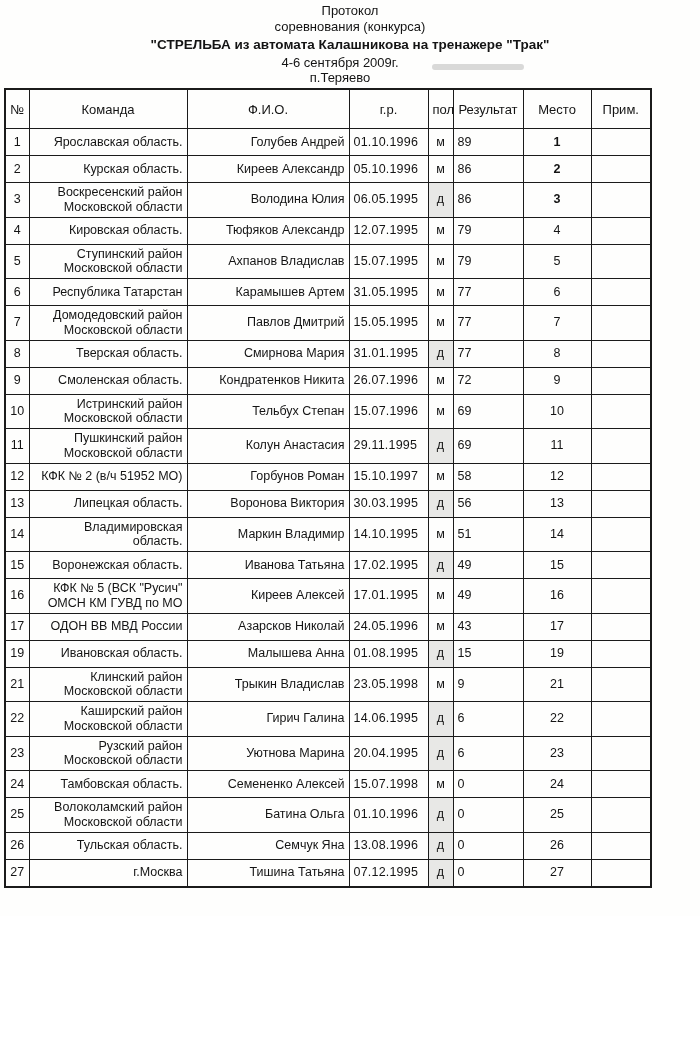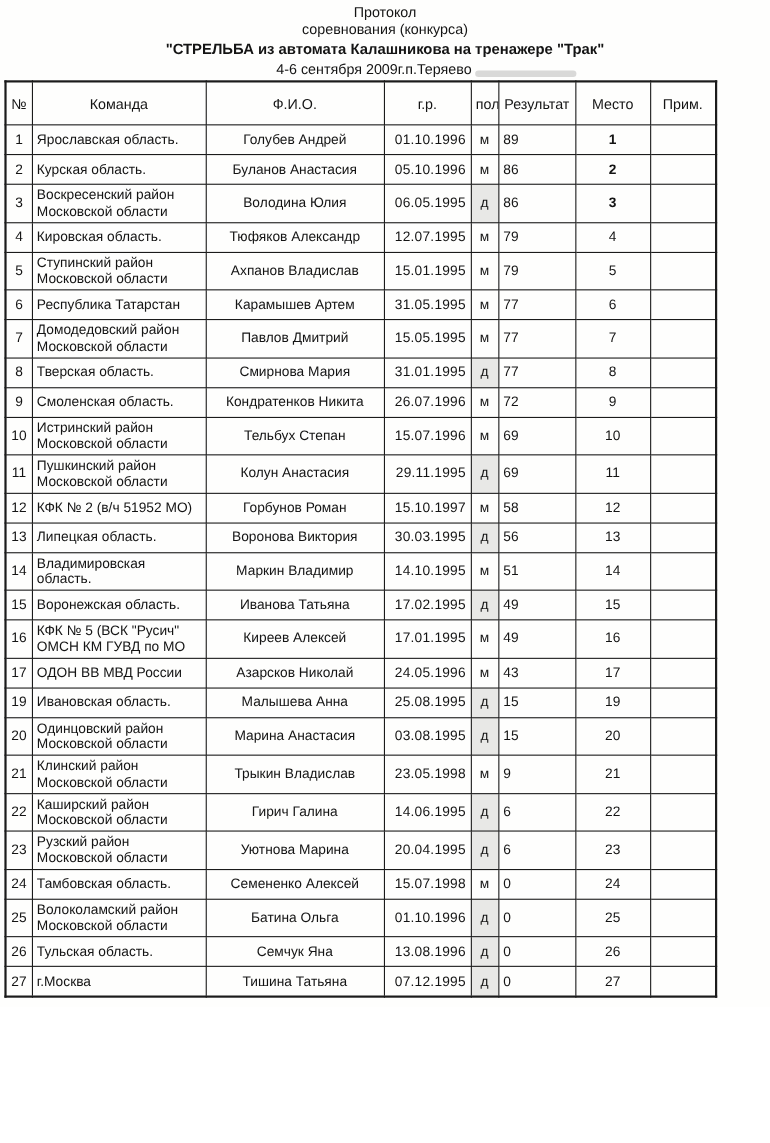--- a/index.html
+++ b/index.html
@@ -29,20 +29,21 @@
     font-weight: bold;
     line-height: 17px;
     margin-top: 1px;
   }
   .date-row {
     display: flex;
     justify-content: center;
     padding: 2px 70px 3px 50px;
     font-size: 13px;
     line-height: 15px;
+    flex-direction: column;
   }
   table.results {
     margin-left: 4px;
     width: 648px;
     border-collapse: collapse;
     table-layout: fixed;
     border: 2px solid #1b1b1b;
   }
   table.results th,
   table.results td {
@@ -65,23 +66,23 @@
   .col-w-num   { width: 24px; }
   .col-w-team  { width: 158px; }
   .col-w-name  { width: 162px; }
   .col-w-dob   { width: 79px; }
   .col-w-sex   { width: 25px; }
   .col-w-result{ width: 70px; }
   .col-w-place { width: 68px; }
   .col-w-note  { width: 60px; }
 
   td.col-num    { text-align: center; }
-  td.col-team   { text-align: left; }
-  td.col-name   { text-align: center; }
-  td.col-dob    { text-align: right; letter-spacing: 0.2px; }
+  td.col-team   { text-align: right; }
+  td.col-name   { text-align: right; }
+  td.col-dob    { text-align: left; letter-spacing: 0.2px; }
   td.col-sex    { text-align: center; font-size: 11.5px; }
   td.col-result { font-size: 11.5px; }
   td.col-place  { text-align: center; font-size: 16px; }
   td.col-place.top3 { font-weight: bold; }
   td.col-sex.shaded { background: #e8e8e6; }
 
   .smudge {
     position: absolute;
     left: 432px;
     top: 64px;
@@ -146,21 +147,21 @@
           <td class="col-name">Голубев Андрей</td>
           <td class="col-dob">01.10.1996</td>
           <td class="col-sex">м</td>
           <td class="col-result">89</td>
           <td class="col-place top3">1</td>
           <td class="col-note"></td>
         </tr>
         <tr>
           <td class="col-num">2</td>
           <td class="col-team">Курская область.</td>
-          <td class="col-name">Буланов Анастасия</td>
+          <td class="col-name">Киреев Александр</td>
           <td class="col-dob">05.10.1996</td>
           <td class="col-sex">м</td>
           <td class="col-result">86</td>
           <td class="col-place top3">2</td>
           <td class="col-note"></td>
         </tr>
         <tr>
           <td class="col-num">3</td>
           <td class="col-team">Воскресенский район Московской области</td>
           <td class="col-name">Володина Юлия</td>
@@ -177,21 +178,21 @@
           <td class="col-dob">12.07.1995</td>
           <td class="col-sex">м</td>
           <td class="col-result">79</td>
           <td class="col-place">4</td>
           <td class="col-note"></td>
         </tr>
         <tr>
           <td class="col-num">5</td>
           <td class="col-team">Ступинский район Московской области</td>
           <td class="col-name">Ахпанов Владислав</td>
-          <td class="col-dob">15.01.1995</td>
+          <td class="col-dob">15.07.1995</td>
           <td class="col-sex">м</td>
           <td class="col-result">79</td>
           <td class="col-place">5</td>
           <td class="col-note"></td>
         </tr>
         <tr>
           <td class="col-num">6</td>
           <td class="col-team">Республика Татарстан</td>
           <td class="col-name">Карамышев Артем</td>
           <td class="col-dob">31.05.1995</td>
@@ -307,34 +308,24 @@
           <td class="col-dob">24.05.1996</td>
           <td class="col-sex">м</td>
           <td class="col-result">43</td>
           <td class="col-place">17</td>
           <td class="col-note"></td>
         </tr>
         <tr>
           <td class="col-num">19</td>
           <td class="col-team">Ивановская область.</td>
           <td class="col-name">Малышева Анна</td>
-          <td class="col-dob">25.08.1995</td>
+          <td class="col-dob">01.08.1995</td>
           <td class="col-sex shaded">д</td>
           <td class="col-result">15</td>
           <td class="col-place">19</td>
-          <td class="col-note"></td>
-        </tr>
-        <tr>
-          <td class="col-num">20</td>
-          <td class="col-team">Одинцовский район Московской области</td>
-          <td class="col-name">Марина Анастасия</td>
-          <td class="col-dob">03.08.1995</td>
-          <td class="col-sex shaded">д</td>
-          <td class="col-result">15</td>
-          <td class="col-place">20</td>
           <td class="col-note"></td>
         </tr>
         <tr>
           <td class="col-num">21</td>
           <td class="col-team">Клинский район Московской области</td>
           <td class="col-name">Трыкин Владислав</td>
           <td class="col-dob">23.05.1998</td>
           <td class="col-sex">м</td>
           <td class="col-result">9</td>
           <td class="col-place">21</td>

